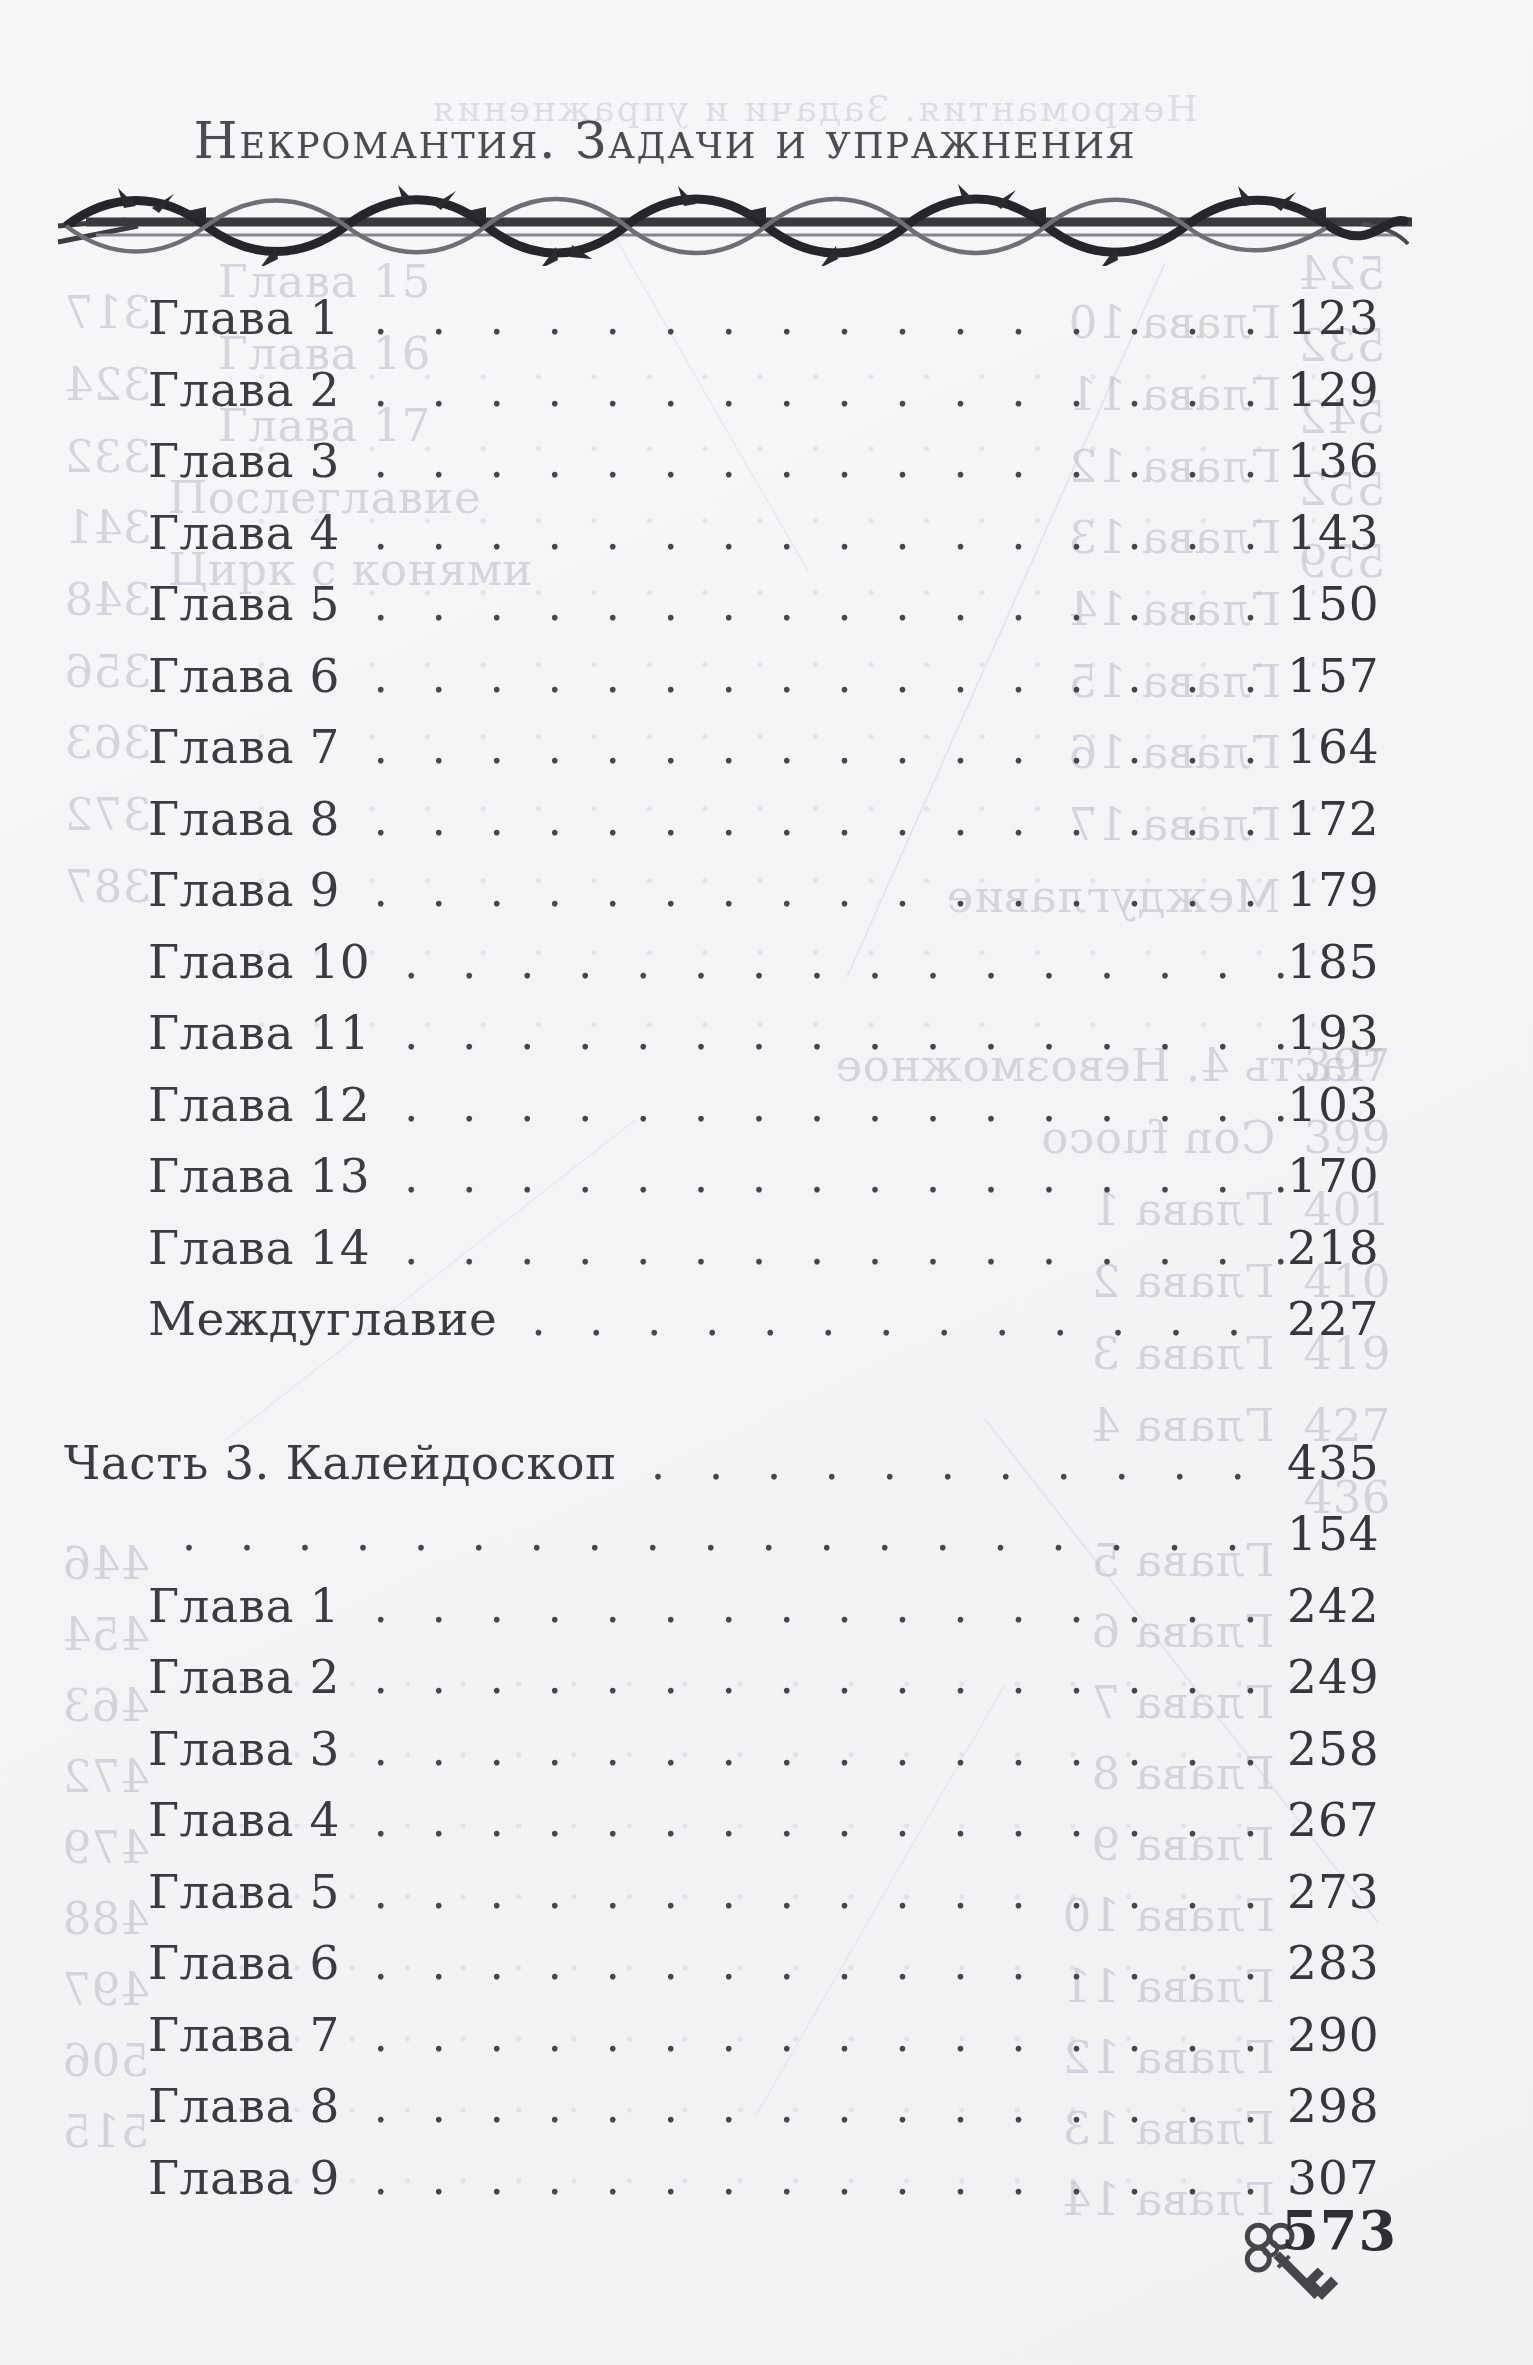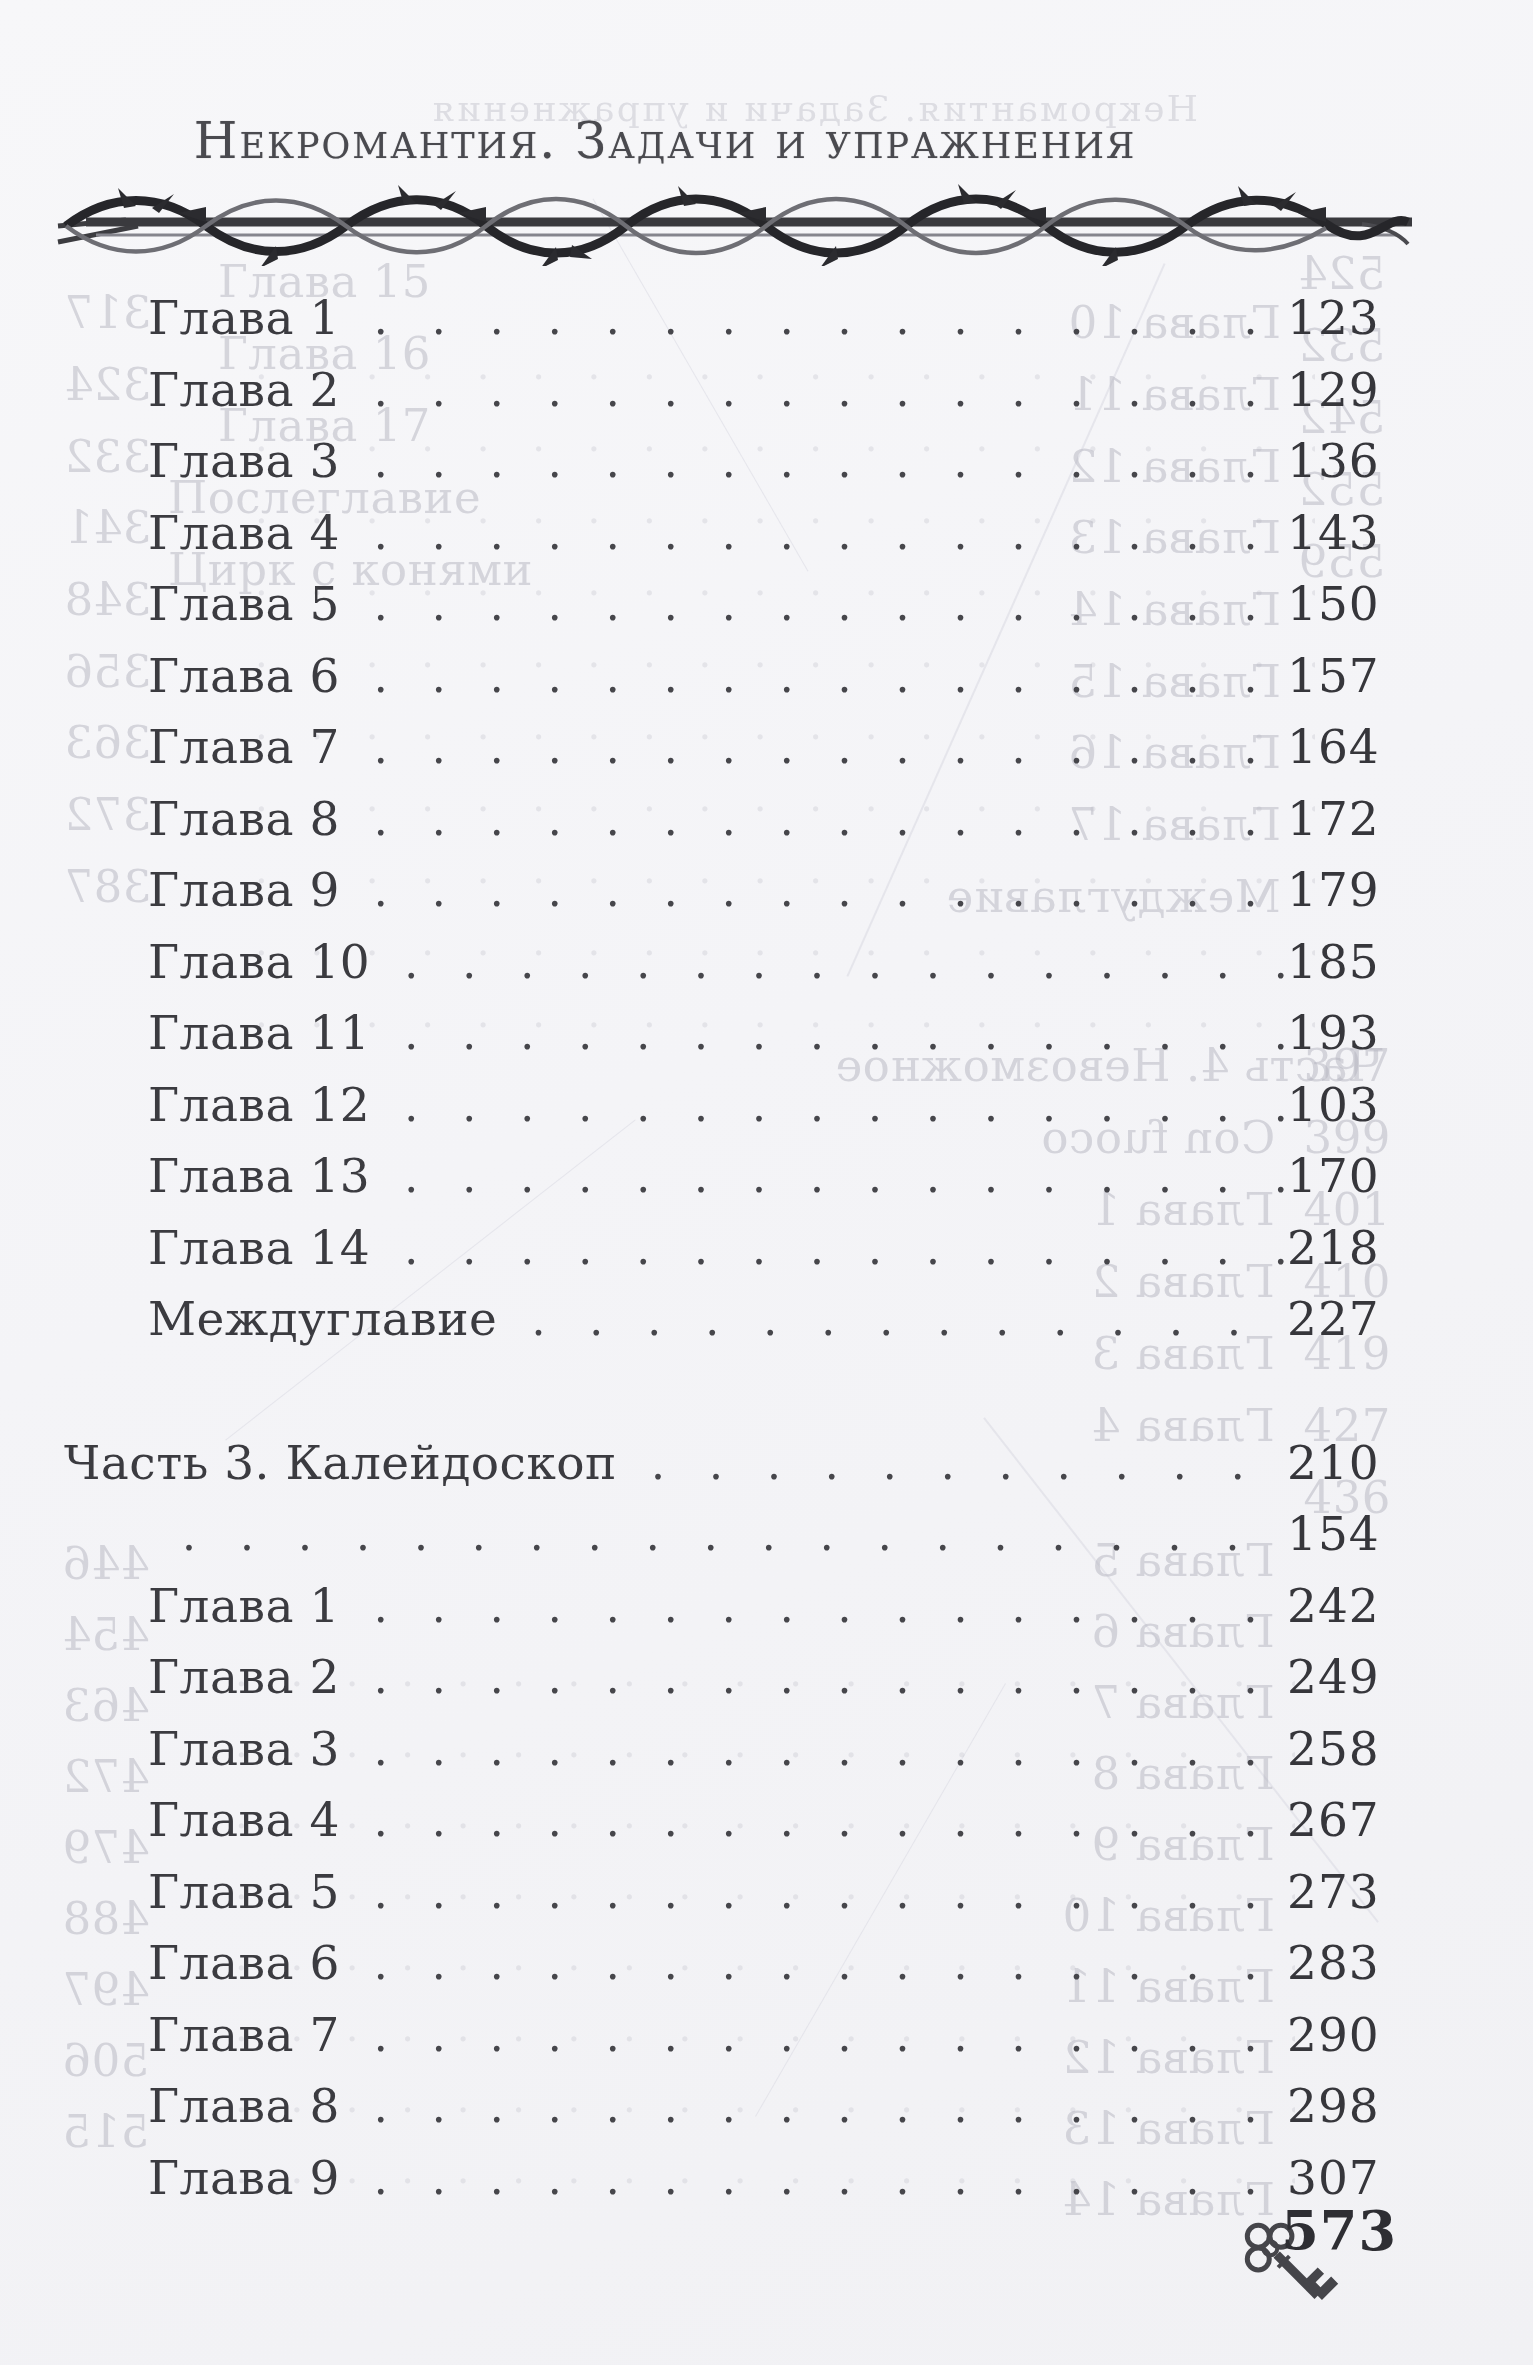--- a/index.html
+++ b/index.html
@@ -256,21 +256,21 @@
         <div class="toc-row">
           <span class="lbl">Междуглавие</span>
           <span class="leader">. . . . . . . . . . . . . . . . . . . . . . . . . . . . . . . . . . . . . . . . . . . . . . . . . . . . . . . . . . . . . . . . . . . . . . </span>
           <span class="pg">227</span>
         </div>
       </div>
 
     <div class="toc-row heading-row">
       <span class="lbl">Часть 3. Калейдоскоп</span>
       <span class="leader">. . . . . . . . . . . . . . . . . . . . . . . . . . . . . . . . . . . . . . . . . . . . . . . . . . . . . . . . . . . . . . . . . . . . . . </span>
-      <span class="pg">210</span>
+      <span class="pg">435</span>
     </div>
 
     <div>
 
     <div class="toc-row">
           <span class="leader">. . . . . . . . . . . . . . . . . . . . . . . . . . . . . . . . . . . . . . . . . . . . . . . . . . . . . . . . . . . . . . . . . . . . . . </span>
           <span class="pg">154</span>
         </div>
         <div class="toc-row">
           <span class="lbl">Глава 1</span>

